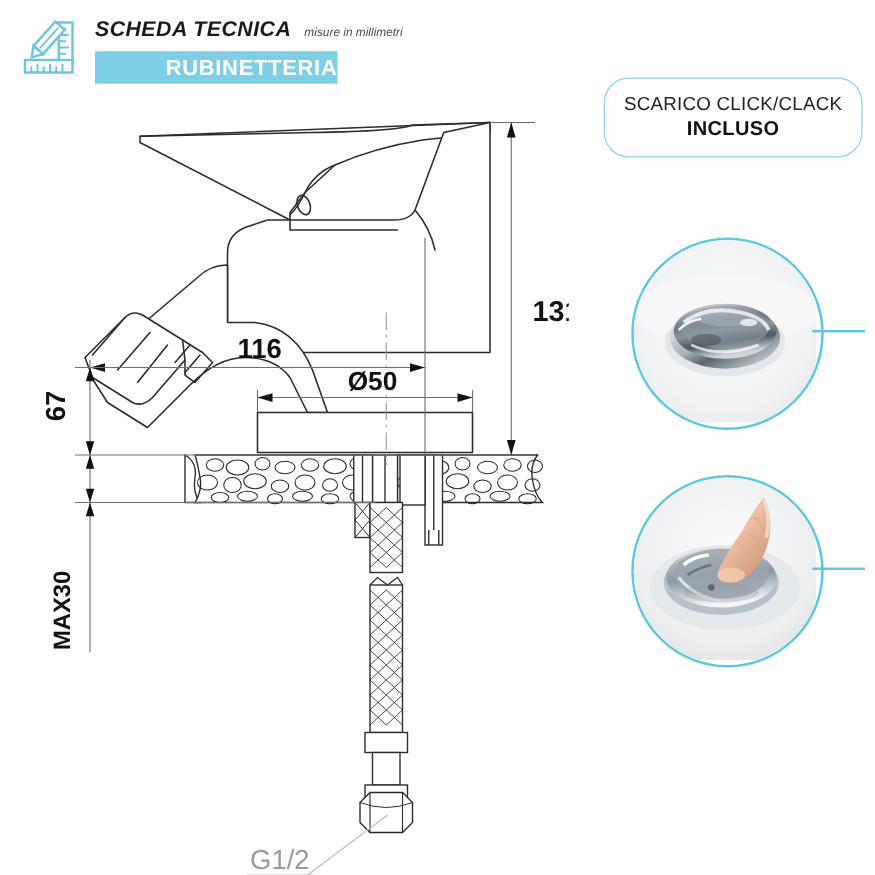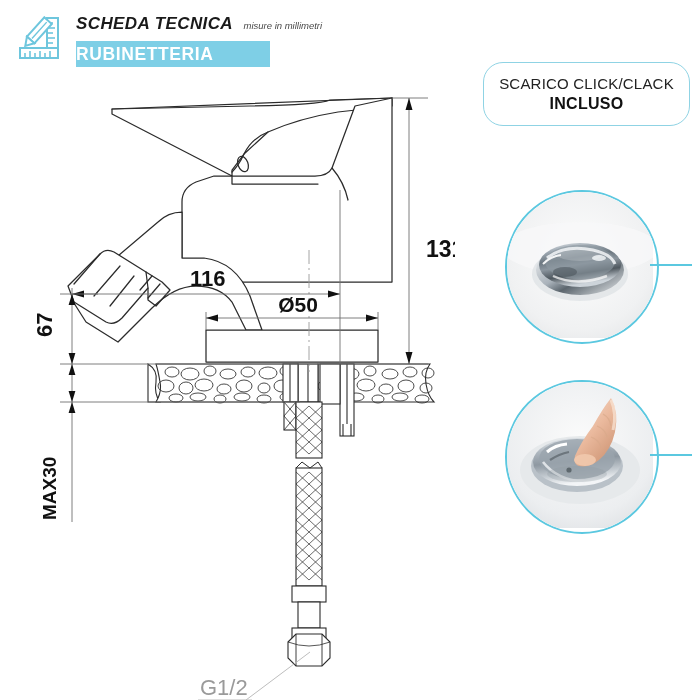--- a/index.html
+++ b/index.html
@@ -12,21 +12,21 @@
 
   
   .header{position:absolute;left:0;top:0;width:700px;height:72px;}
   .logo-icon{position:absolute;left:14px;top:16px;width:56px;height:48px;}
   .title-row{position:absolute;left:76px;top:14px;}
   .title-main{font-family:"Liberation Sans",sans-serif;font-style:italic;font-weight:bold;
     font-size:17px;letter-spacing:.4px;color:#1a1a1a;display:inline-block;vertical-align:baseline;}
   .title-sub{font-family:"Liberation Sans",sans-serif;font-style:italic;font-size:9.5px;
     color:#4a4a4a;display:inline-block;margin-left:6px;vertical-align:baseline;}
   .banner{position:absolute;left:76px;top:41px;width:194px;height:26px;background:#7ecfe6;}
-  .banner span{display:block;text-align:left;line-height:26px;color:#ffffff;
+  .banner span{display:block;text-align:right;line-height:26px;color:#ffffff;
     font-weight:bold;font-size:17.5px;letter-spacing:.6px;
     font-family:"Liberation Sans",sans-serif;}
 
   
   .rail{position:absolute;right:0;top:0;width:12px;height:700px;background:#5bc8e0;}
 
   
   .callout{position:absolute;left:483px;top:62px;width:205px;height:62px;
     border:1.4px solid #8fd3e4;border-radius:20px;background:#ffffff;
     display:flex;flex-direction:column;align-items:center;justify-content:center;}

